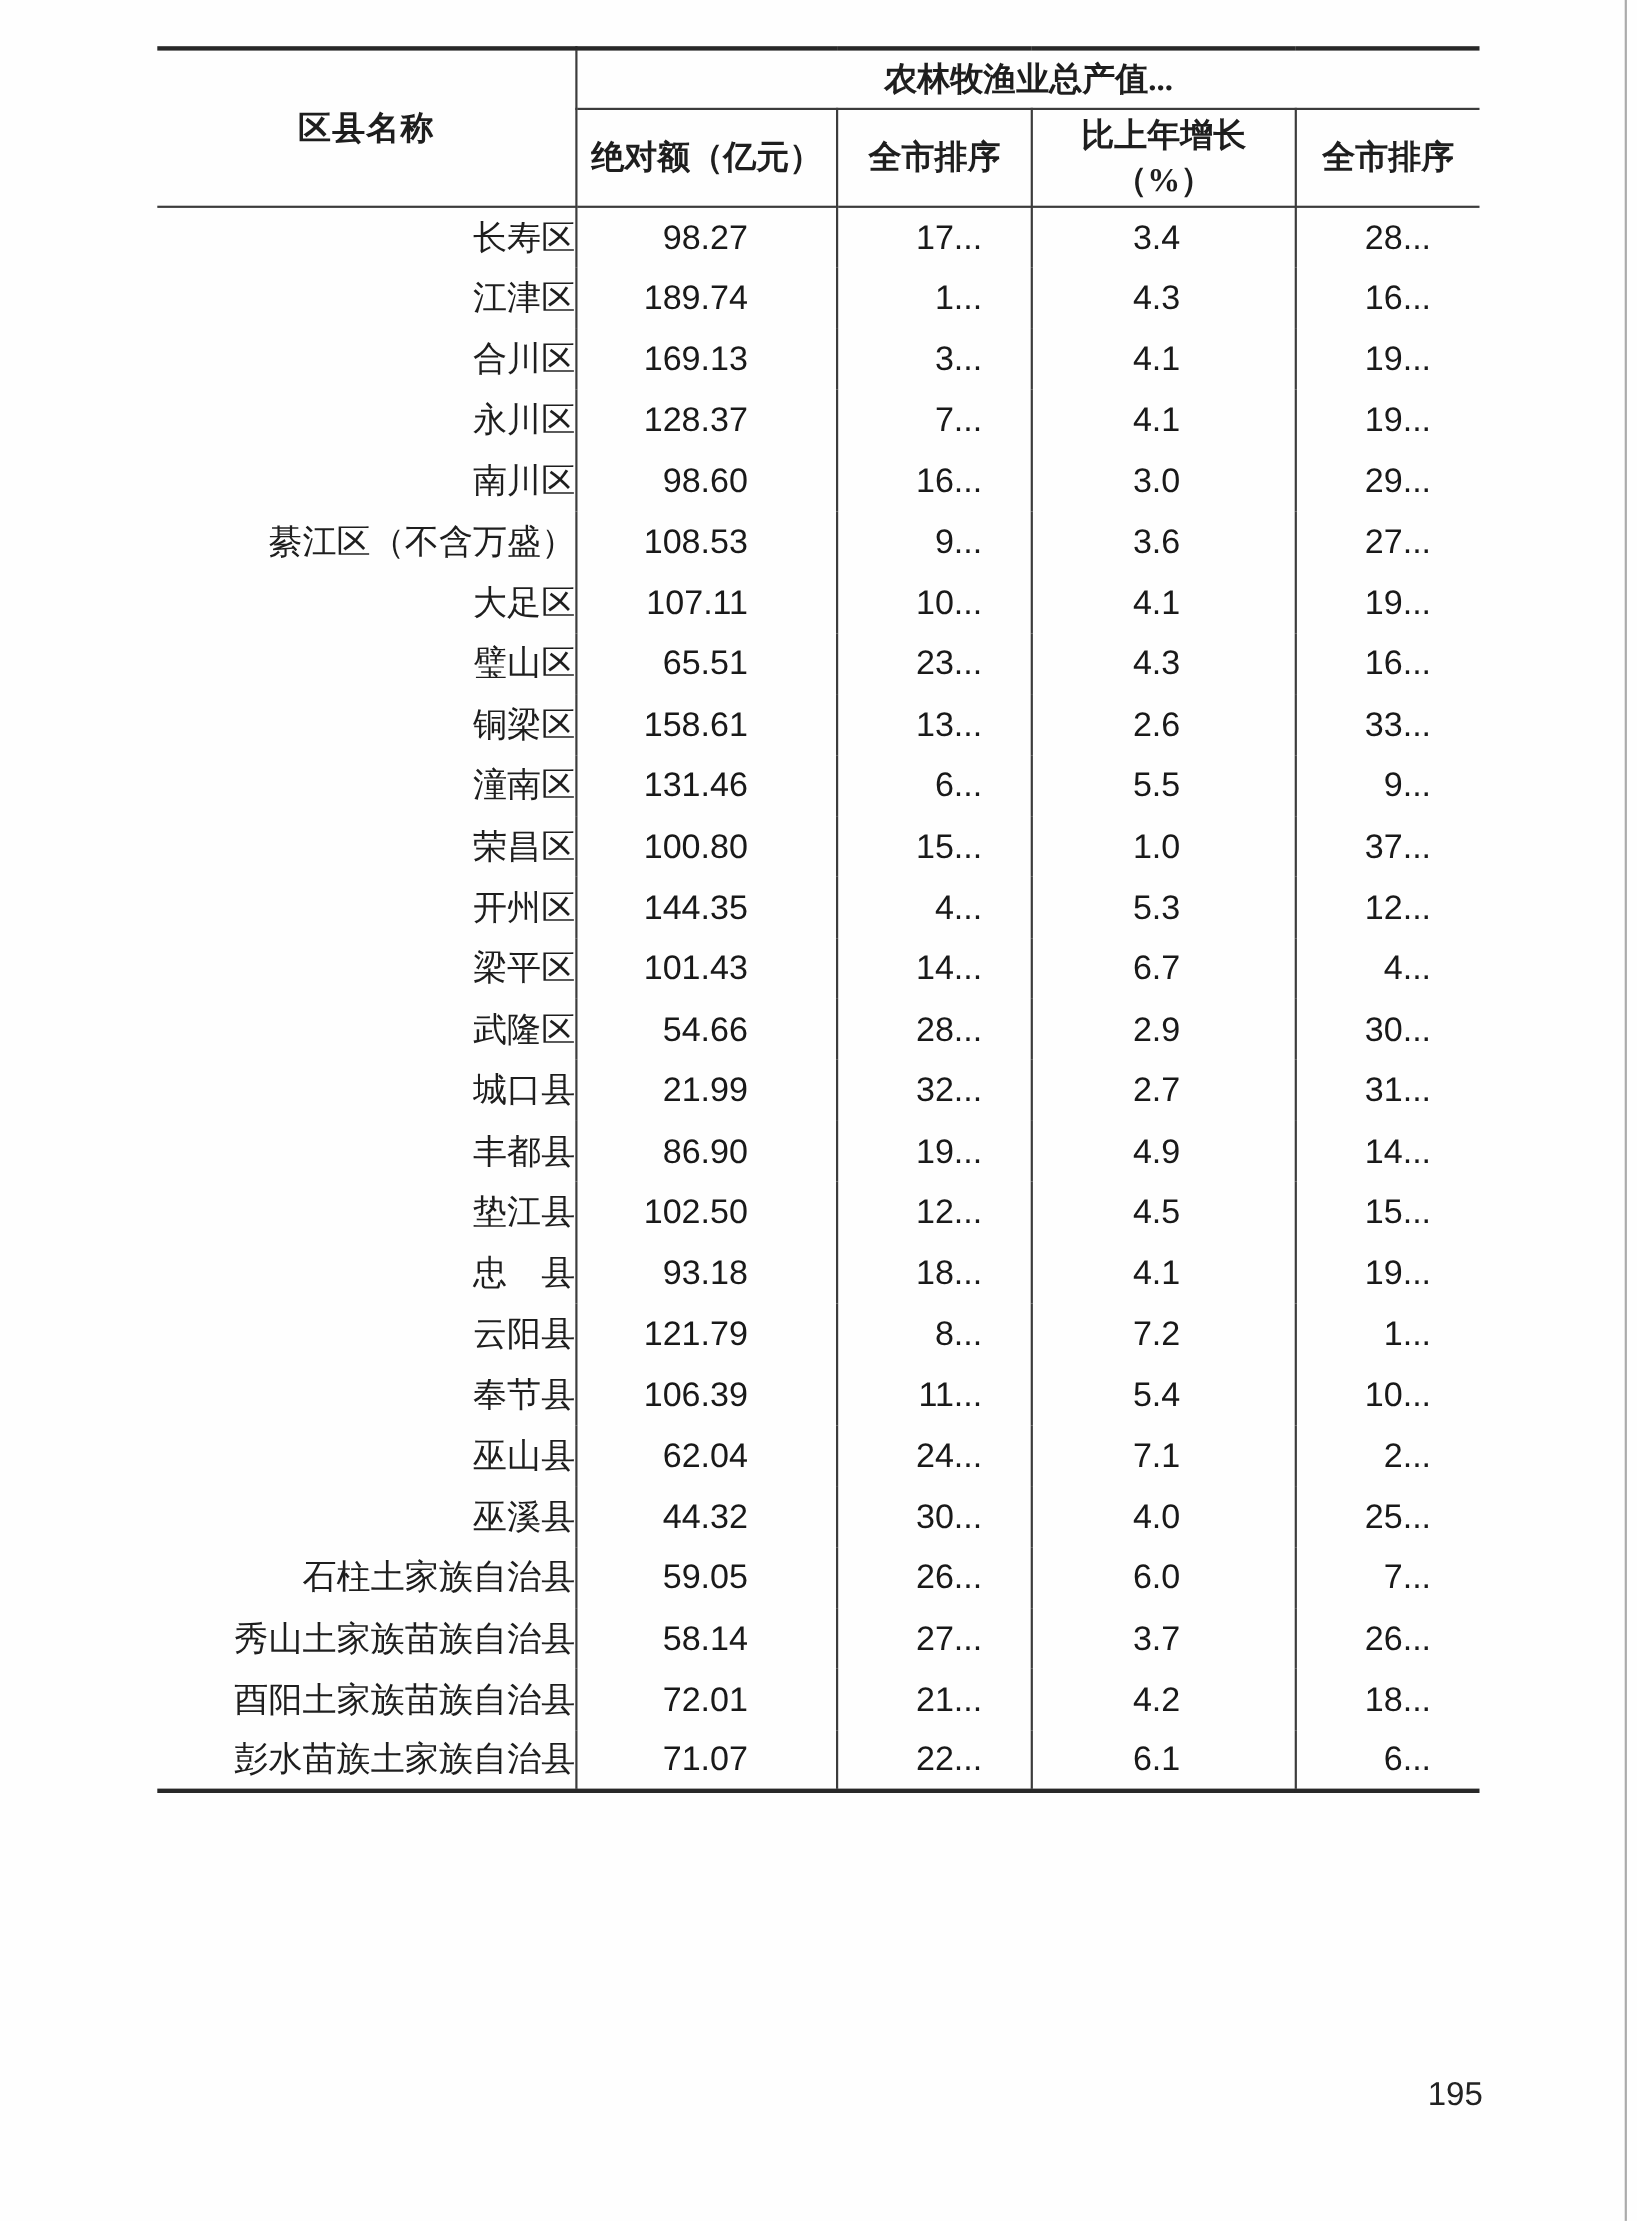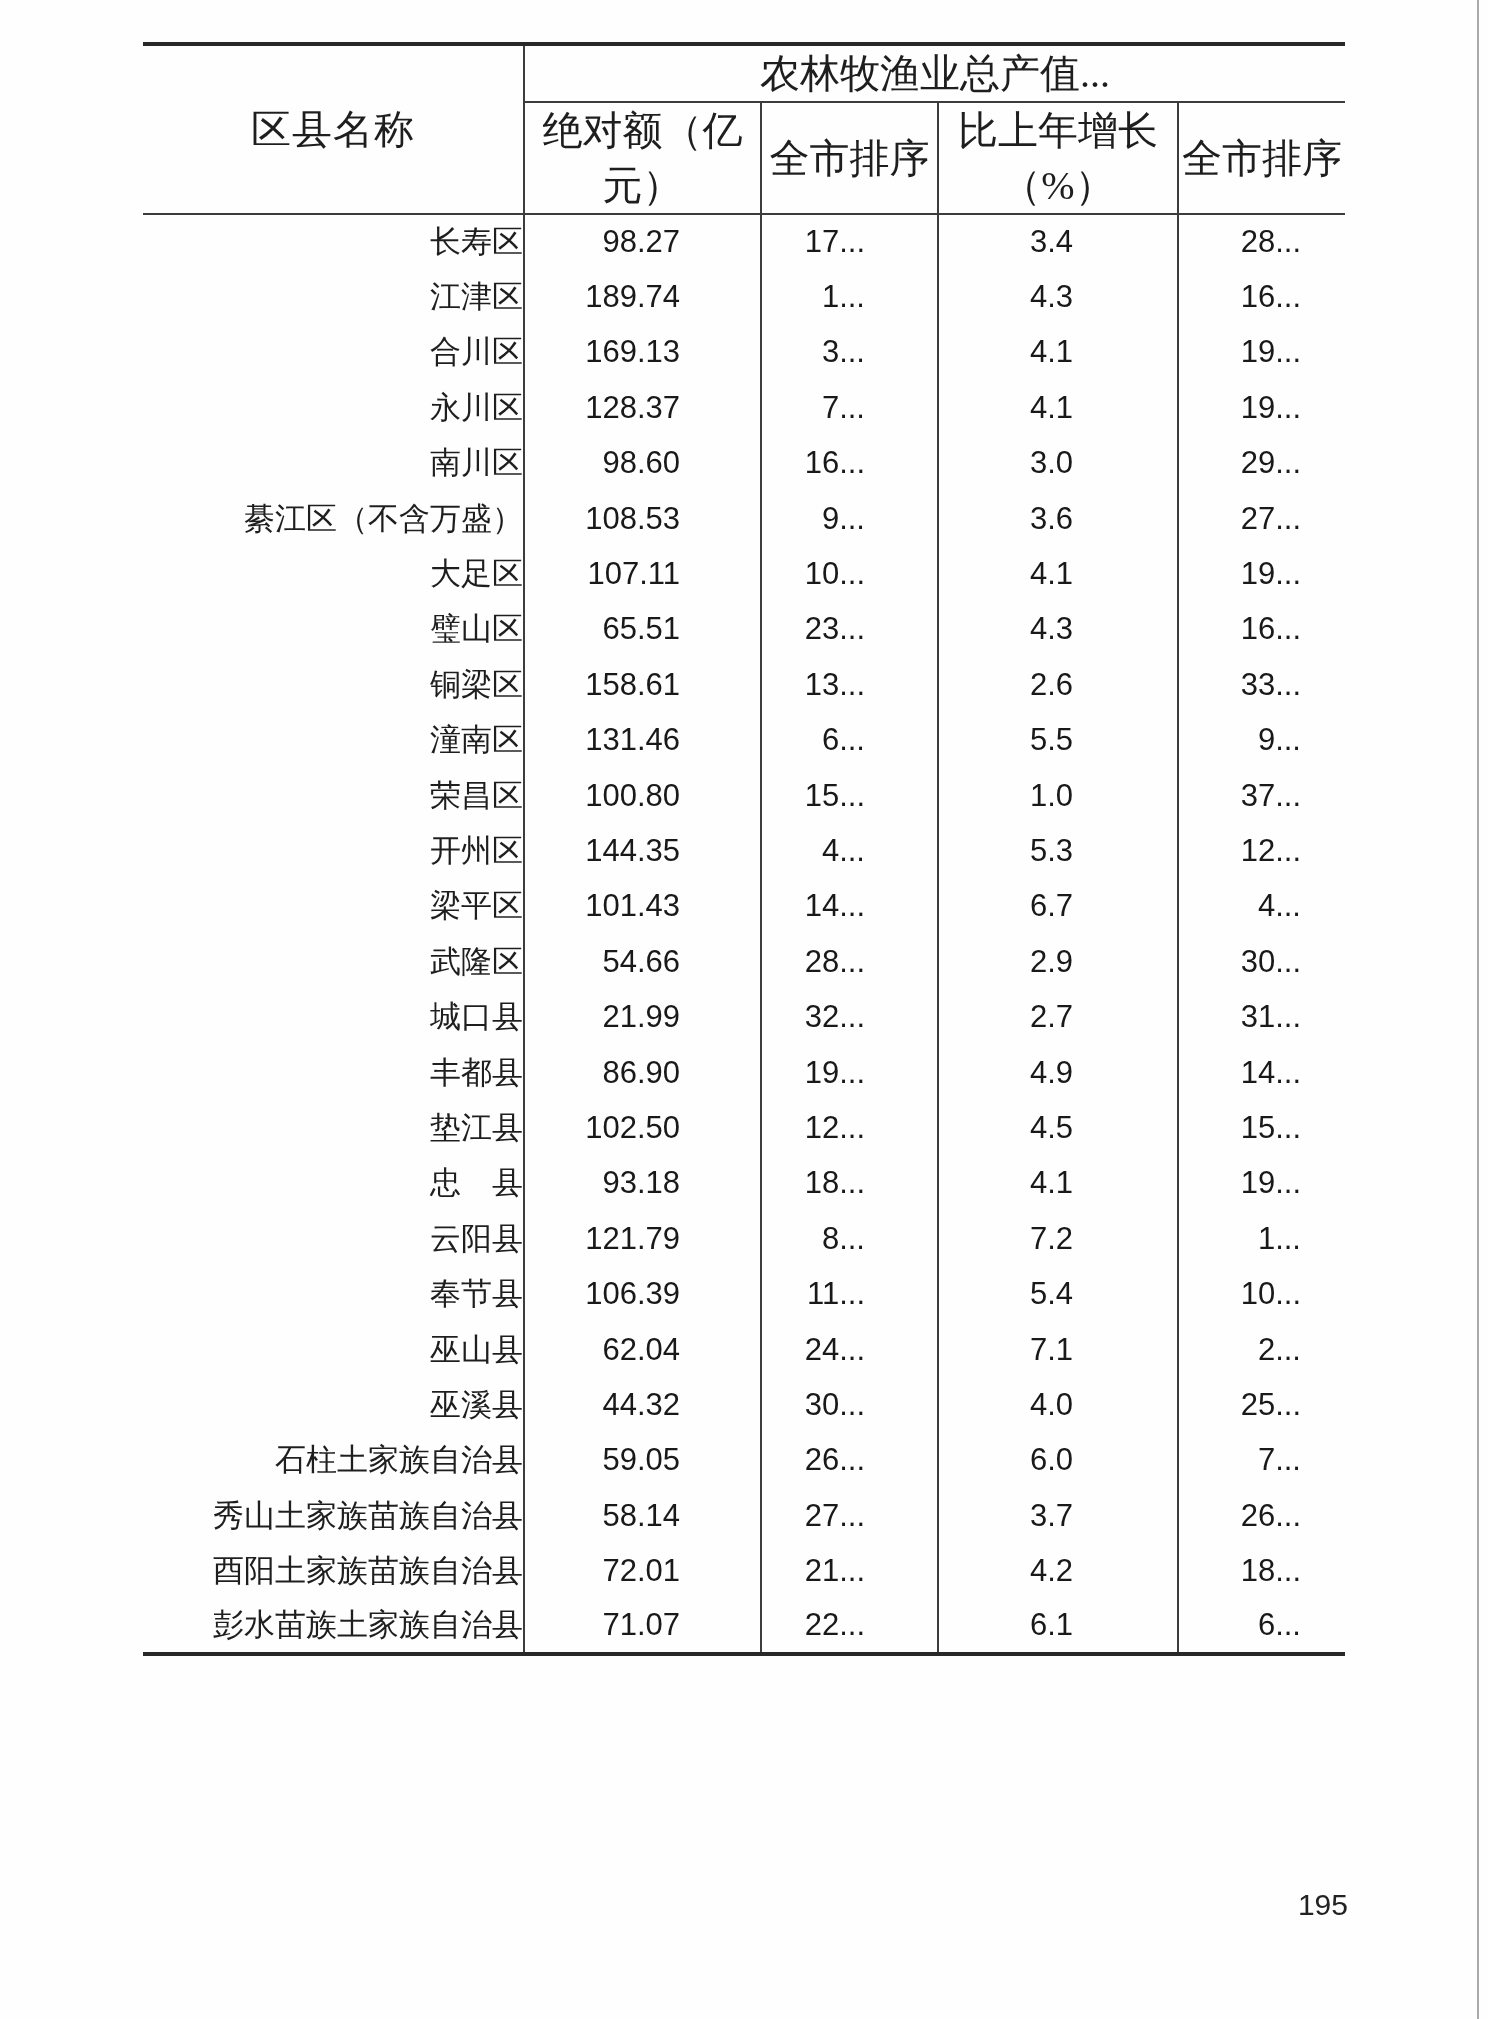--- a/index.html
+++ b/index.html
@@ -22,21 +22,21 @@
     letter-spacing: 3px;
   }
   table.main {
     width: 1202px;
     margin: 42px auto 0 auto;
     border-collapse: collapse;
     table-layout: fixed;
     border-top: 4px solid #282828;
     border-bottom: 4px solid #282828;
   }
-  th { font-weight: 400; font-size: 40px; padding: 0; }
+  th { font-weight: 700; font-size: 30px; padding: 0; }
   td { padding: 0; }
   .col-name-h {
     border-right: 2px solid #3c3c3c;
     border-bottom: 2px solid #3c3c3c;
     text-align: center;
     vertical-align: middle;
     letter-spacing: 1px;
   }
   .span-h {
     height: 55px;
@@ -61,21 +61,21 @@
     text-align: right;
     padding-left: 13px;
     border-right: 2px solid #3c3c3c;
   }
   td.num {
     font-family: "Liberation Sans", "DejaVu Sans", sans-serif;
     text-align: right;
     color: #191919;
   }
   td.val { padding-right: 80px;  border-right: 2px solid #3c3c3c; }
-  td.r1  { padding-right: 72px;  border-right: 2px solid #3c3c3c; }
+  td.r1  { padding-right: 44px;  border-right: 2px solid #3c3c3c; }
   td.gr  { padding-right: 104px; border-right: 2px solid #3c3c3c; }
   td.r2  { padding-right: 44px; }
   .pagenum {
     position: absolute;
     top: 1888px;
     right: 140px;
     font-size: 30px;
     font-family: Liberation Sans, sans-serif;
     color: #222222;
   }

